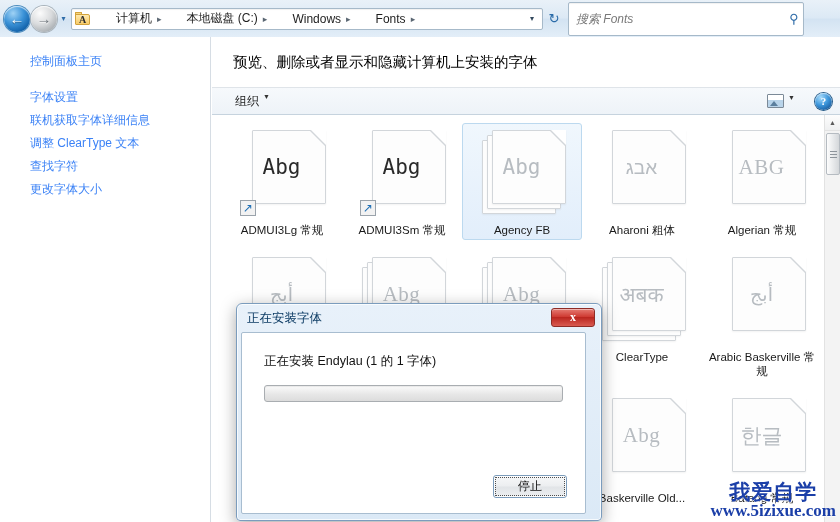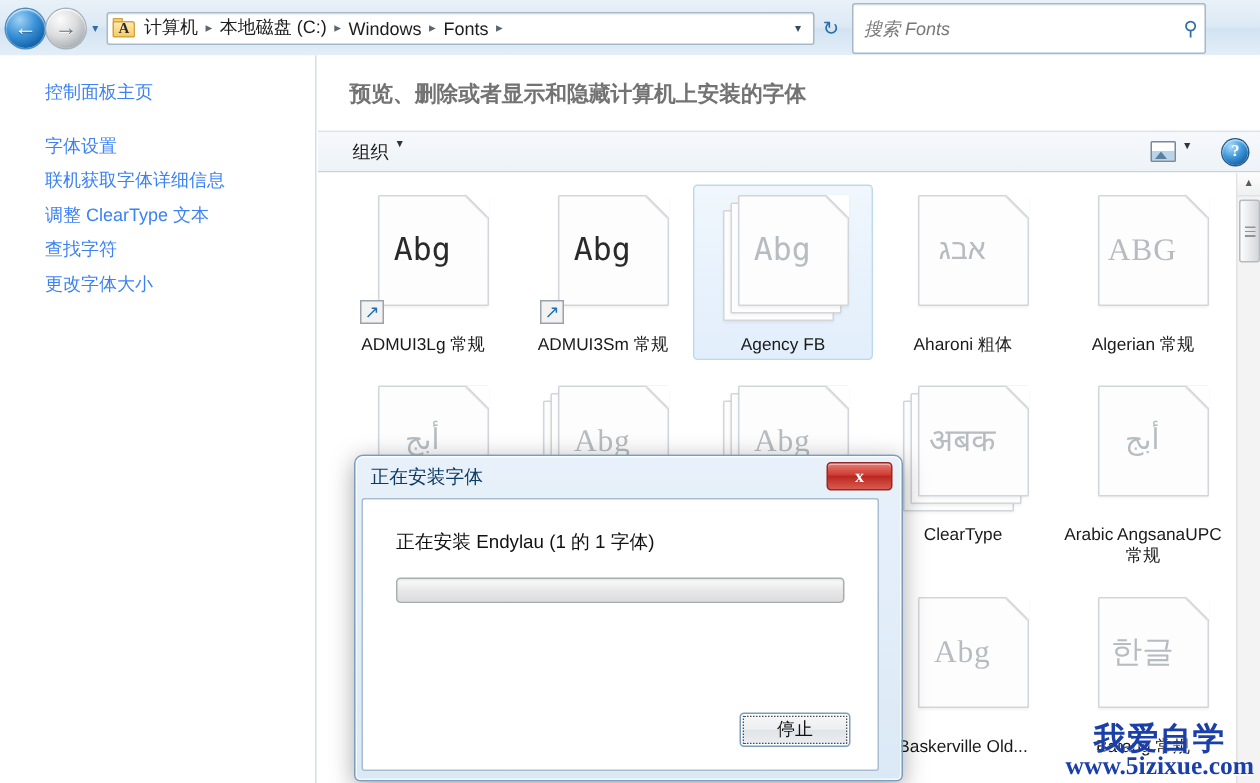--- a/index.html
+++ b/index.html
@@ -58,21 +58,21 @@
   .crumbicon .tab {
     position: absolute; left: 0; top: 1px; width: 7px; height: 3px;
     background: #f6d67f; border: 1px solid #d3a33c; border-bottom: none; border-radius: 1px 1px 0 0;
   }
   .crumbicon .letterA {
     position: absolute; left: 4px; top: 3px; font-size: 10px; line-height: 11px;
     color: #2b2b2b; font-family: "Liberation Serif", serif; font-weight: bold;
   }
   .crumb {
     font-size: 12px; color: #1d1d1d; padding: 2px 3px; white-space: nowrap;
-    border-radius: 2px; cursor: default;
+    border-radius: 2px; cursor: default; margin-left: 20px;
   }
   .sep { color: #5a6672; font-size: 9px; padding: 0 2px; user-select: none; }
   .addr-spacer { flex: 1; }
   .addr-drop { color: #33495e; font-size: 8px; padding: 0 6px; }
 
   .refreshbtn { width: 22px; text-align: center; color: #2a6ba8; font-size: 13px; }
 
   .searchbox {
     width: 236px; height: 34px; margin-left: 3px;
     background: #fff; border: 1px solid #a6b9c9; border-radius: 2px;
@@ -103,21 +103,21 @@
   
   .rightpane {
     position: absolute; left: 212px; top: 37px; width: 628px; height: 485px;
     background: #ffffff;
   }
   .contenthead {
     height: 51px; display: flex; align-items: center;
     padding-left: 21px; border-bottom: 1px solid #dfe4e9;
     background: #fff;
   }
-  .contenthead h1 { font-size: 14.5px; font-weight: bold; color: #737373; }
+  .contenthead h1 { font-size: 14.5px; font-weight: normal; color: #000000; }
 
   .toolbar {
     height: 27px; display: flex; align-items: center;
     padding: 0 8px 0 17px;
     background: linear-gradient(to bottom, #f6f9fc, #eef3f8);
     border-bottom: 1px solid #c6d3de;
   }
   .tb-item {
     font-size: 12px; color: #1b1b1b; padding: 3px 6px; border-radius: 2px;
     display: flex; align-items: flex-start; gap: 4px; cursor: default;
@@ -471,21 +471,21 @@
             </div>
             <div class="tile-label">ClearType</div>
           </div>
           <div class="tile">
             <div class="docicon">
               <div class="page p3">
                 <div class="fold"></div>
                 <div class="sample rtl">أبج</div>
               </div>
             </div>
-            <div class="tile-label">Arabic AngsanaUPC 常规</div>
+            <div class="tile-label">Arabic Baskerville 常规</div>
           </div>
           <div class="tile">
             <div class="docicon">
               <div class="page p1">
                 <div class="fold"></div>
               </div>
               <div class="page p2">
                 <div class="fold"></div>
               </div>
               <div class="page p3">

